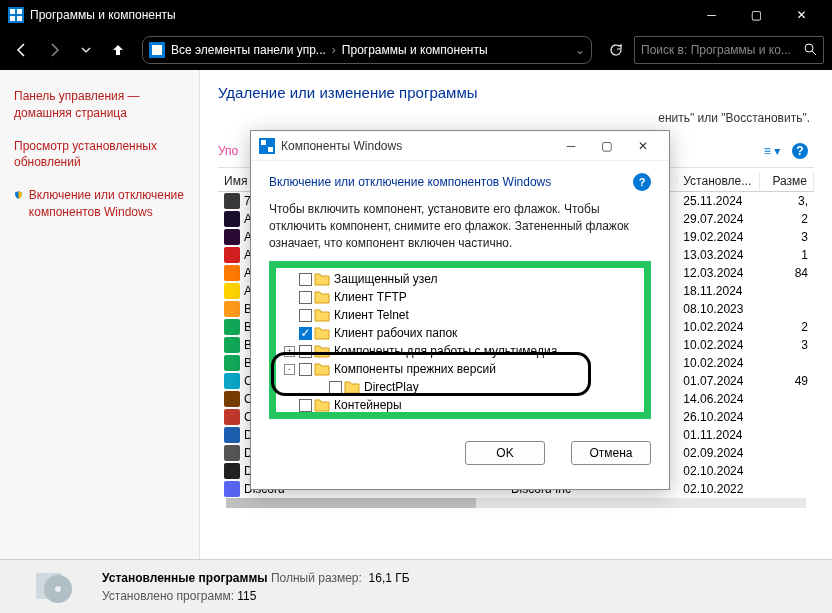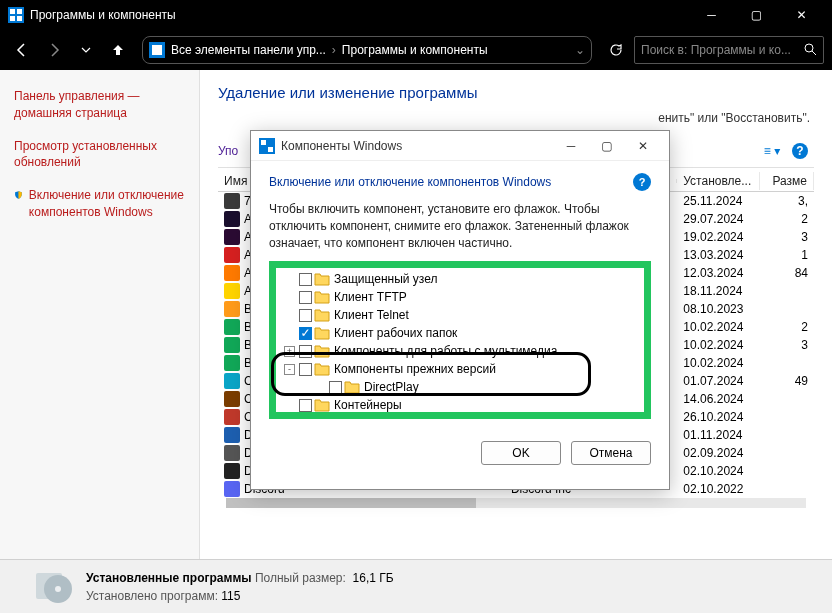--- a/index.html
+++ b/index.html
@@ -17,34 +17,34 @@
 .searchbar{width:190px;height:28px;background:#000;border:1px solid #555;border-radius:2px;display:flex;align-items:center;padding:0 6px;color:#888}
 .searchbar .sicon{margin-left:auto;color:#fff}
 .content{display:flex;height:calc(100% - 70px - 54px);background:#fff}
 .sidebar{width:200px;padding:18px 14px;background:#f7f7f7;border-right:1px solid #e0e0e0}
 .sidebar a{display:block;color:#b91c1c;text-decoration:none;margin-bottom:16px;line-height:1.4}
 .sidebar .withicon{display:flex;gap:6px}
 .main{flex:1;padding:14px 18px;overflow:hidden;position:relative}
 .main h1{color:#003399;font-size:15px;font-weight:400;margin-bottom:10px}
 .main .hint{font-size:12px;color:#333;margin-bottom:10px}
 .toolbar{display:flex;align-items:center;padding:4px 0;border-bottom:1px solid #e0e0e0;margin-bottom:2px}
-.toolbar .lbl{color:#4c1d95}
+.toolbar .lbl{color:#ec4899}
 .toolbar .spacer{flex:1}
 .toolbar .ticon{width:28px;height:24px;display:flex;align-items:center;justify-content:center;color:#0078d4}
 .grid{display:flex;flex-direction:column}
 .grid .head{display:flex;border-bottom:1px solid #d0d0d0;font-size:12px;color:#222;height:22px;align-items:center}
 .grid .head .col{padding:2px 6px;border-right:1px solid #e8e8e8;overflow:hidden;white-space:nowrap}
 .grid .row{display:flex;height:18px;align-items:center;font-size:12px}
 .grid .row .col{padding:1px 6px;overflow:hidden;white-space:nowrap}
 .col.name{width:300px;display:flex;align-items:center;gap:4px}
 .col.pub{width:180px}
 .col.date{width:86px;text-align:left}
 .col.size{width:56px;text-align:right}
 .appicon{width:16px;height:16px;flex-shrink:0;border-radius:2px}
-.statusbar{height:54px;background:#f0f0f0;border-top:1px solid #d0d0d0;display:flex;align-items:center;padding:6px 34px;gap:12px}
+.statusbar{height:54px;background:#f0f0f0;border-top:1px solid #d0d0d0;display:flex;align-items:center;padding:6px 34px;gap:28px}
 .statusbar .bigicon{width:40px;height:40px}
 .statusbar .stxt{line-height:1.5}
 .statusbar .lbl{color:#555}
 
 .dialog{position:absolute;left:250px;top:130px;width:420px;height:360px;background:#fff;border:1px solid #888;box-shadow:0 4px 20px rgba(0,0,0,.25)}
 .dialog .dtitle{height:30px;display:flex;align-items:center;padding:0 8px;border-bottom:1px solid #eee}
 .dialog .dtitle .t{flex:1;color:#333}
 .dialog .dtitle .dbtn{width:36px;height:30px;display:flex;align-items:center;justify-content:center;color:#333}
 .dialog .dbody{padding:12px 18px}
 .dialog h2{color:#003399;font-size:14px;font-weight:400;margin-bottom:10px;display:flex;align-items:center}
@@ -53,21 +53,21 @@
 .tree{border:7px solid #22c55e;height:158px;overflow:hidden;background:#fff;padding:2px}
 .tree .titem{display:flex;align-items:center;height:18px;gap:2px;padding-left:6px}
 .tree .titem.indent{padding-left:36px}
 .tree .cb{width:13px;height:13px;border:1px solid #666;background:#fff;flex-shrink:0;display:flex;align-items:center;justify-content:center}
 .tree .cb.chk{background:#0078d4;border-color:#0078d4;color:#fff}
 .tree .folder{width:16px;height:14px;flex-shrink:0}
 .tree .exp{width:11px;height:11px;border:1px solid #888;display:flex;align-items:center;justify-content:center;font-size:9px;color:#555;flex-shrink:0;margin-right:2px}
 .tree .noexp{width:11px;flex-shrink:0;margin-right:2px}
 .tree .lbl{padding-left:2px;white-space:nowrap}
 .highlight{position:absolute;border:3px solid #000;border-radius:14px;pointer-events:none}
-.dbuttons{display:flex;justify-content:flex-end;gap:10px;padding:10px 18px}
+.dbuttons{display:flex;justify-content:flex-end;gap:26px;padding:10px 18px}
 .dbuttons button{width:80px;height:24px;border:1px solid #888;background:#fdfdfd;border-radius:3px;cursor:pointer}
 .scrollhint{height:10px;display:flex;align-items:center;padding:0 8px}
 .scrollhint .track{flex:1;height:10px;background:#e8e8e8;position:relative}
 .scrollhint .thumb{position:absolute;left:0;width:250px;height:10px;background:#c0c0c0}
 </style>
 </head>
 <body>
 
 <div class="titlebar">
   <svg class="icon" viewBox="0 0 16 16">

